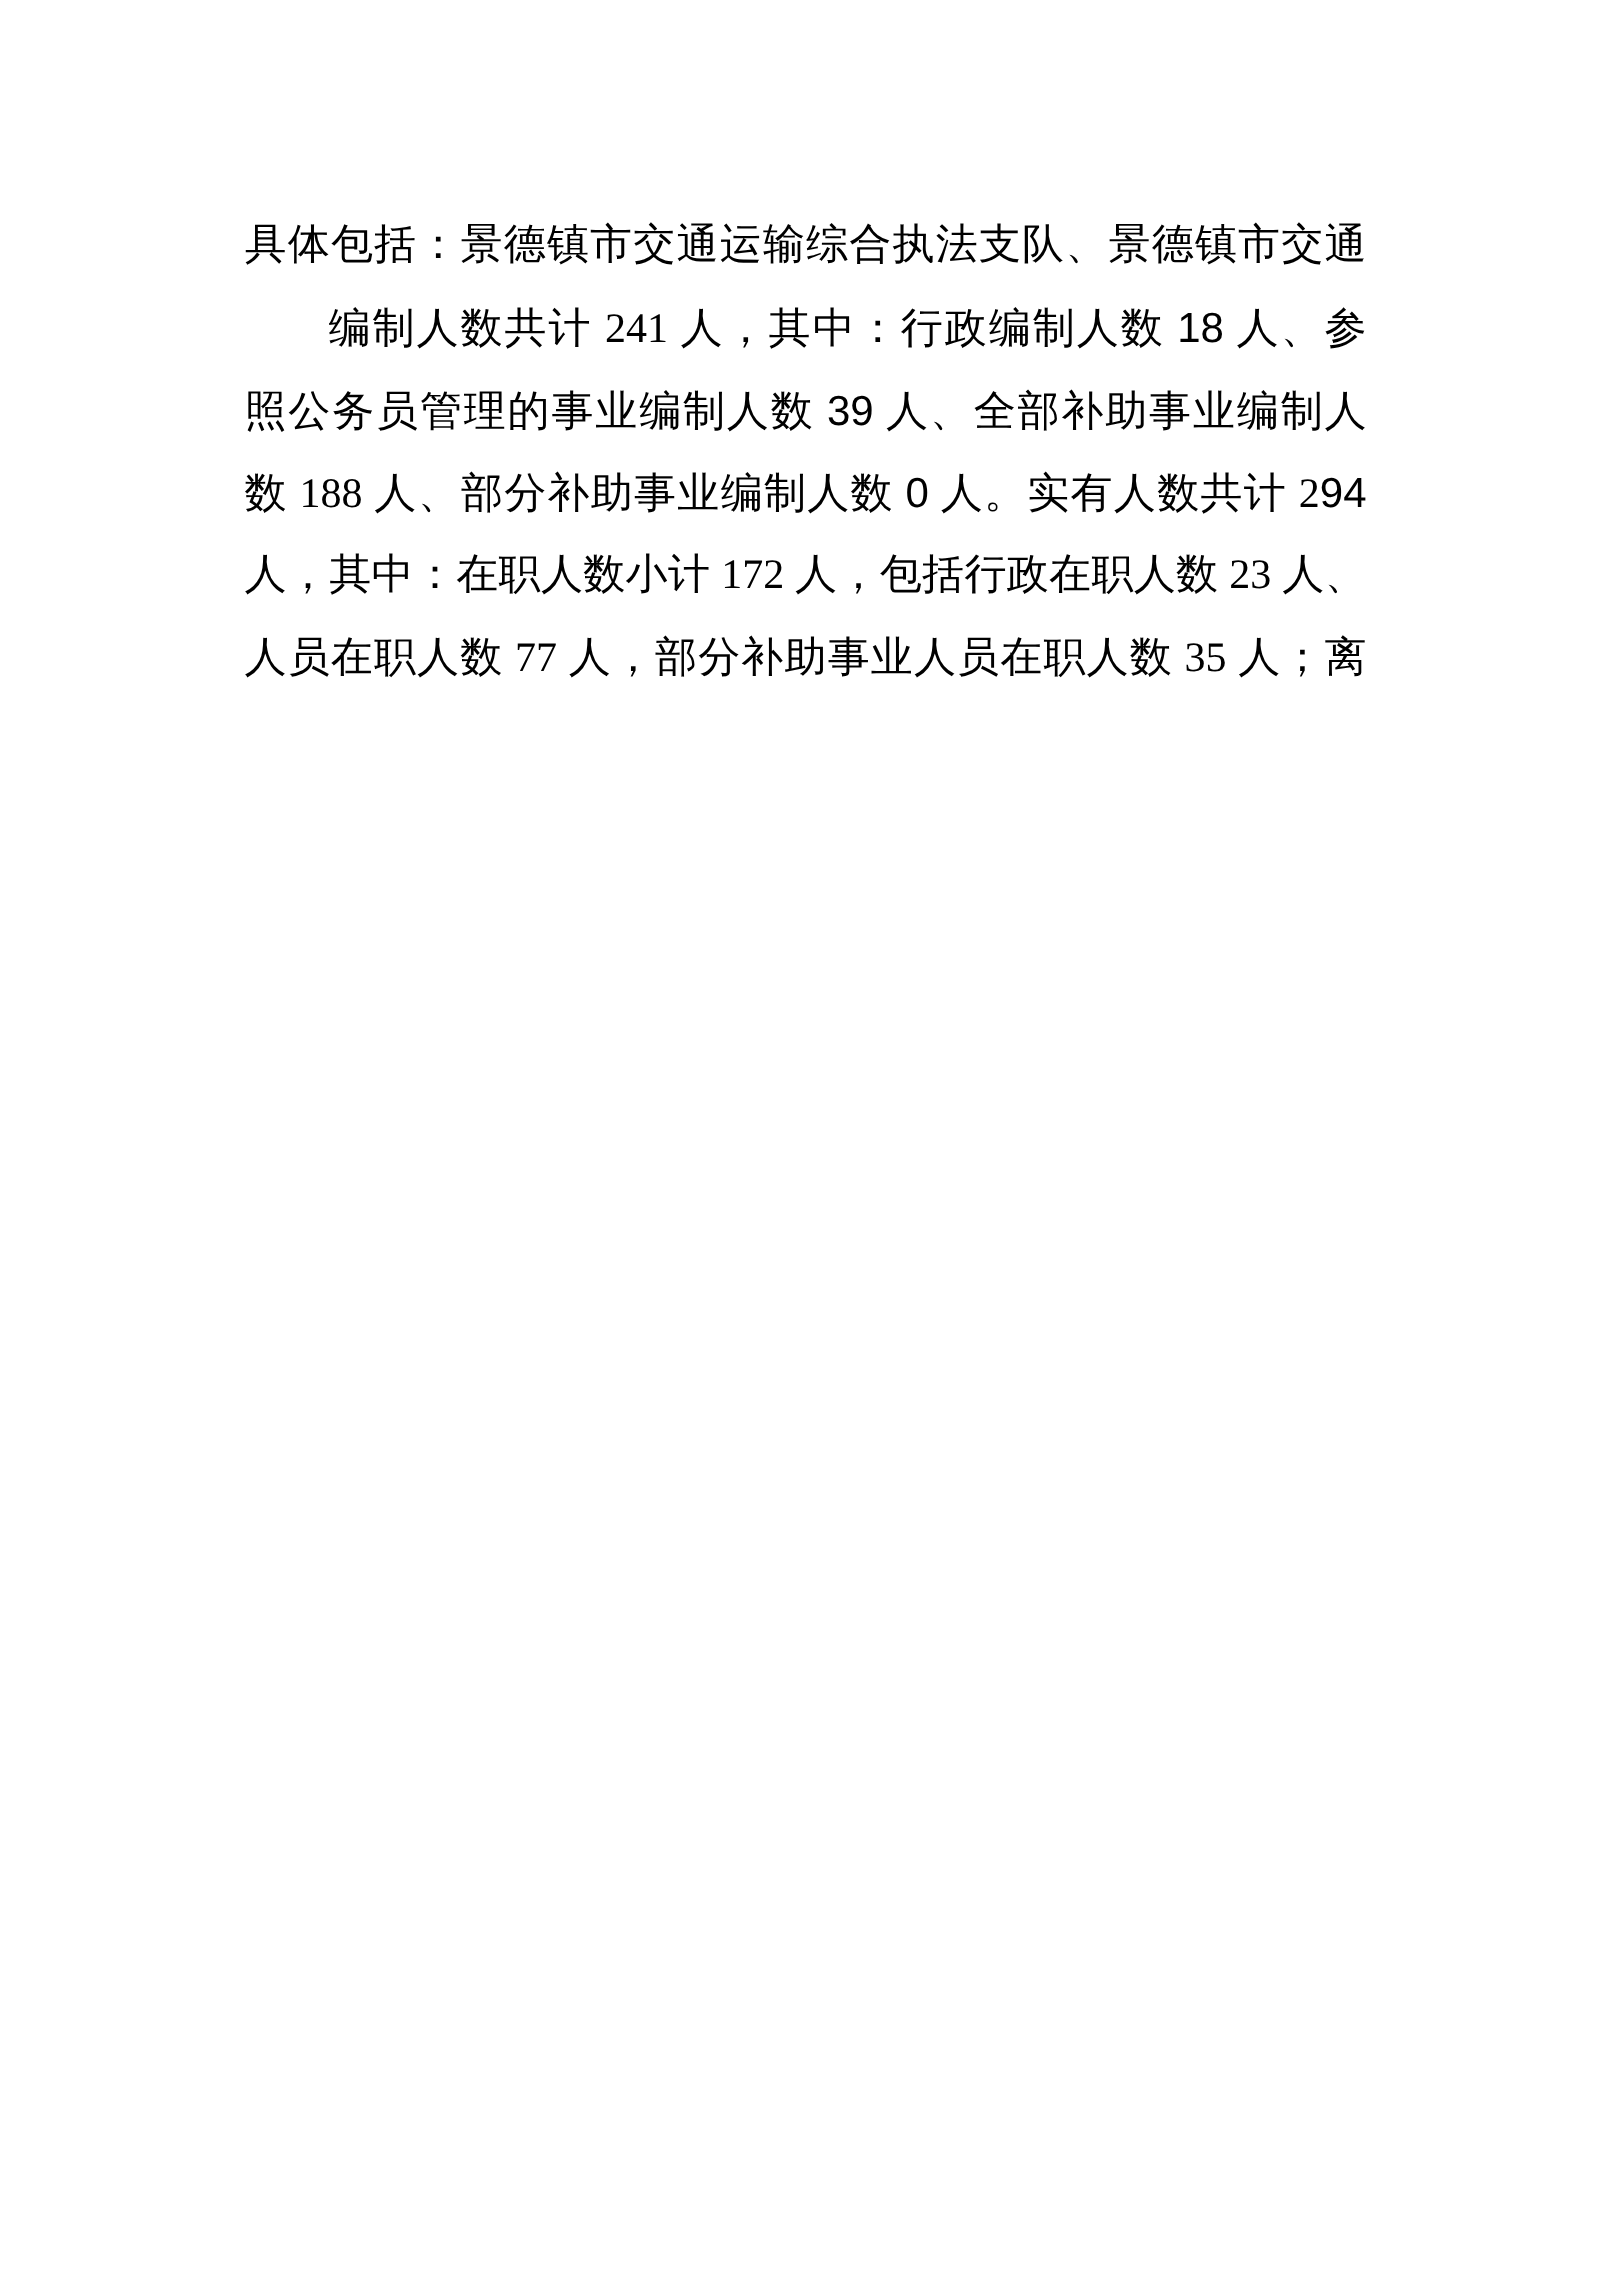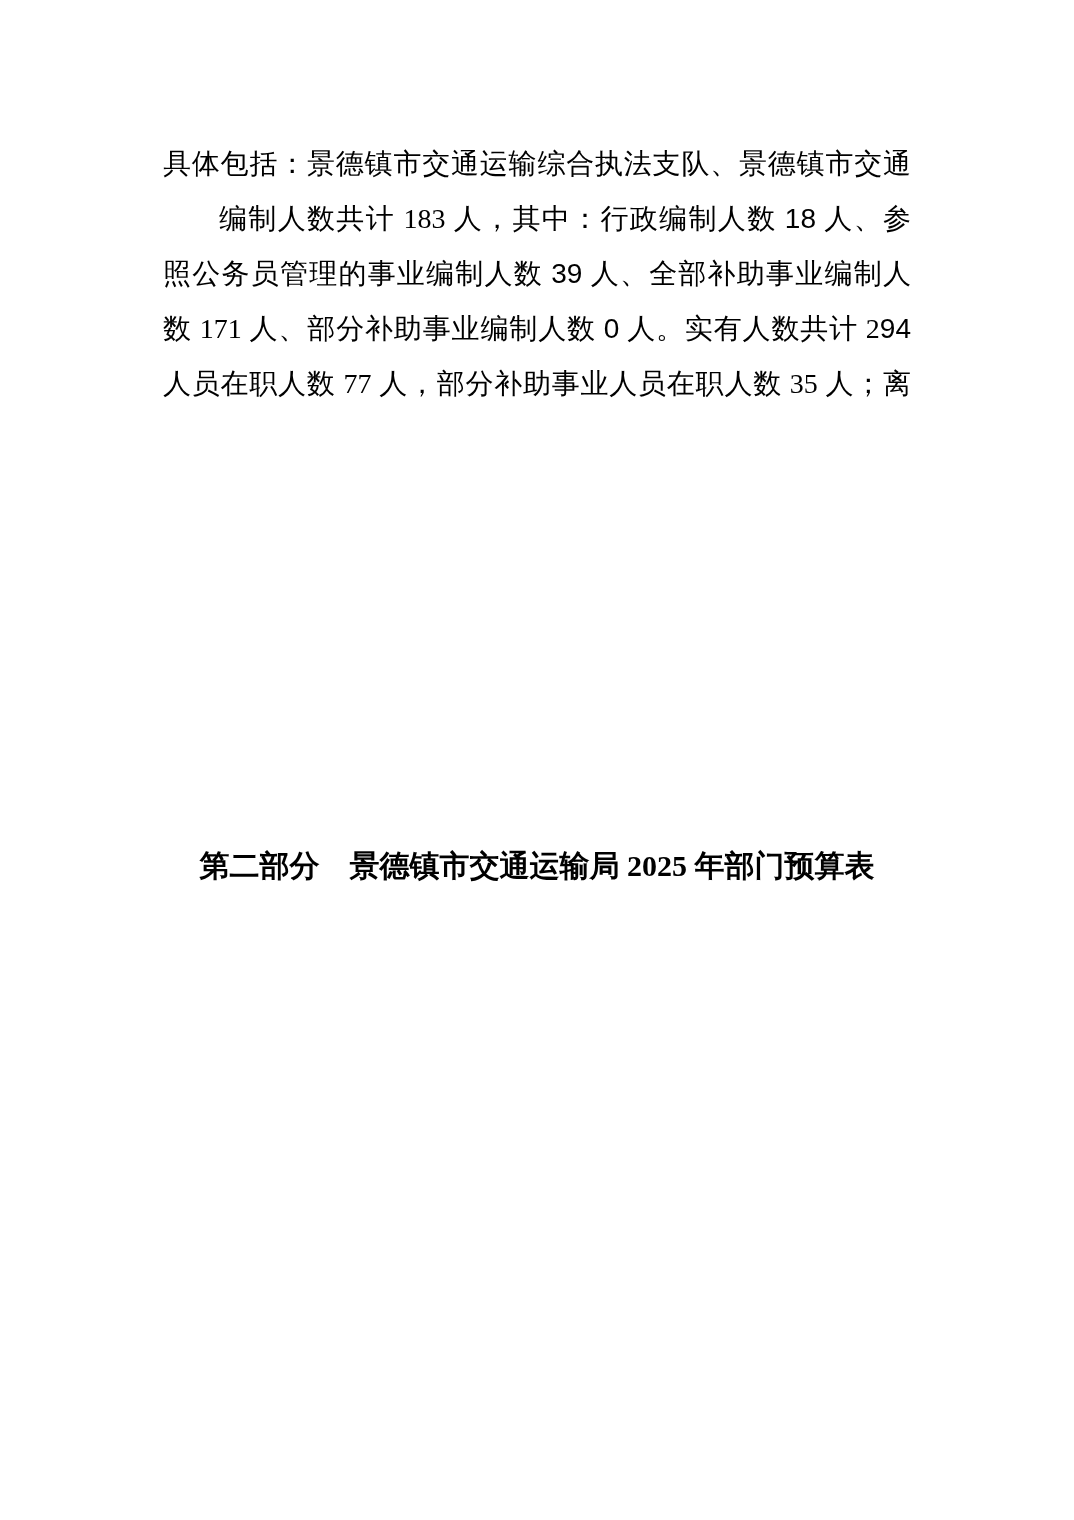--- a/index.html
+++ b/index.html
@@ -54,19 +54,19 @@
     text-align: center;
     white-space: pre;
   }
 </style>
 </head>
 <body>
 
 <div class="page">
   <div class="body-text" id="body-text">
       <div class="line just"><span>具体包括：景德镇市交通运输综合执法支队、景德镇市交通</span></div>
-      <div class="line just ind"><span>编制人数共计 183 人，其中：行政编制人数 </span><span class="num-sans">18</span><span> 人、参</span></div>
+      <div class="line just ind"><span>编制人数共计 241 人，其中：行政编制人数 </span><span class="num-sans">18</span><span> 人、参</span></div>
       <div class="line just"><span>照公务员管理的事业编制人数 </span><span class="num-sans">39</span><span> 人、全部补助事业编制人</span></div>
-      <div class="line just"><span>数 171 人、部分补助事业编制人数 </span><span class="num-sans">0</span><span> 人。实有人数共计 2</span><span class="num-sans">94</span></div>
+      <div class="line just"><span>数 188 人、部分补助事业编制人数 </span><span class="num-sans">0</span><span> 人。实有人数共计 2</span><span class="num-sans">94</span></div>
+      <div class="line just"><span>人，其中：在职人数小计 172 人，包括行政在职人数 23 人、</span></div>
       <div class="line just"><span>人员在职人数 77 人，部分补助事业人员在职人数 35 人；离</span></div>
     </div>
-  <h2 class="section-heading">第二部分　景德镇市交通运输局 2025 年部门预算表</h2>
 </div>
 
 </body></html>

